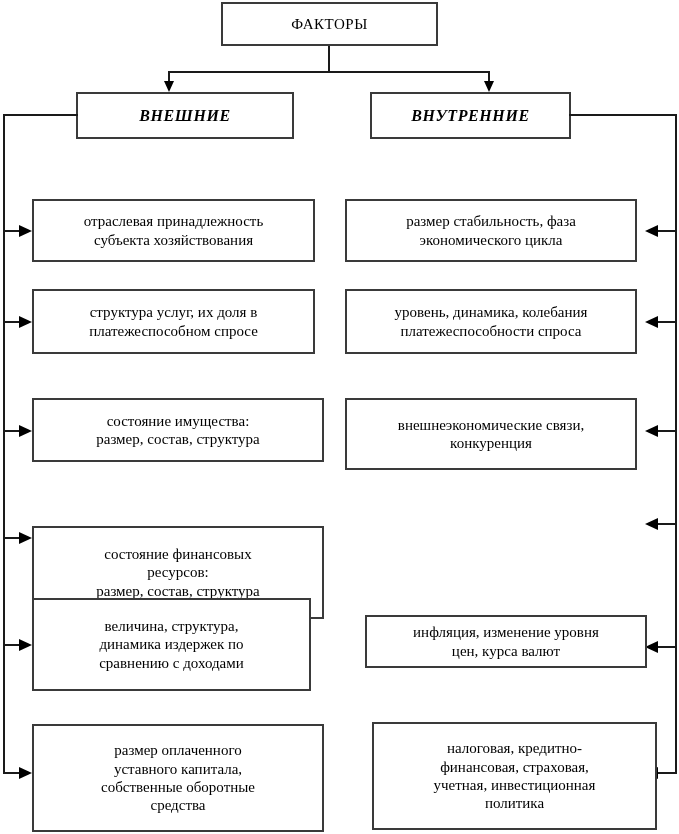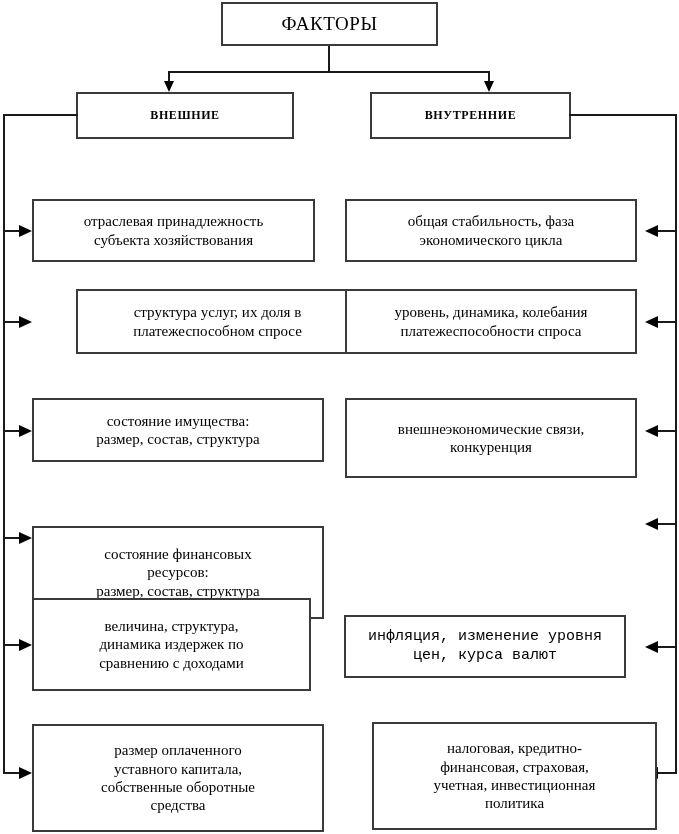--- a/index.html
+++ b/index.html
@@ -31,27 +31,28 @@
   }
   .box .txt {
     display: block;
     width: 100%;
     padding: 0 6px;
     box-sizing: border-box;
     white-space: pre-line;
   }
   
   .box-root {
-    font-size: 19px;
+    font-size: 15px;
     letter-spacing: 0.5px;
   }
   .box-branch {
-    font-size: 12px;
+    font-size: 16px;
     font-weight: bold;
     letter-spacing: 0.6px;
+    font-style: italic;
   }
   .box-leaf {
     font-size: 15px;
   }
   
   .line {
     position: absolute;
     background: #1a1a1a;
   }
   .vline { width: 2px; }
@@ -115,21 +116,21 @@
 
   <div class="line hline" style="left:3px; top:230px; width:17px;"></div>
   <div class="arrow-right" style="left:19px; top:225px;"></div>
   <div class="box box-leaf" style="left:32px; top:199px; width:283px; height:63px;">
     <span class="txt">отраслевая принадлежность
 субъекта хозяйствования</span>
   </div>
 
   <div class="line hline" style="left:3px; top:321px; width:17px;"></div>
   <div class="arrow-right" style="left:19px; top:316px;"></div>
-  <div class="box box-leaf" style="left:32px; top:289px; width:283px; height:65px;margin-left:44px;">
+  <div class="box box-leaf" style="left:32px; top:289px; width:283px; height:65px;">
     <span class="txt">структура услуг, их доля в
 платежеспособном спросе</span>
   </div>
 
   <div class="line hline" style="left:3px; top:430px; width:17px;"></div>
   <div class="arrow-right" style="left:19px; top:425px;"></div>
   <div class="box box-leaf" style="left:32px; top:398px; width:292px; height:64px;">
     <span class="txt">состояние имущества:
 размер, состав, структура</span>
   </div>
@@ -155,44 +156,44 @@
   <div class="box box-leaf" style="left:32px; top:724px; width:292px; height:108px;">
     <span class="txt">размер оплаченного
 уставного капитала,
 собственные оборотные
 средства</span>
   </div>
 
   <div class="line hline" style="left:657px; top:230px; width:20px;"></div>
   <div class="arrow-left" style="left:645px; top:225px;"></div>
   <div class="box box-leaf" style="left:345px; top:199px; width:292px; height:63px;">
-    <span class="txt">общая стабильность, фаза
+    <span class="txt">размер стабильность, фаза
 экономического цикла</span>
   </div>
 
   <div class="line hline" style="left:657px; top:321px; width:20px;"></div>
   <div class="arrow-left" style="left:645px; top:316px;"></div>
   <div class="box box-leaf" style="left:345px; top:289px; width:292px; height:65px;font-family:Liberation Serif, serif;">
     <span class="txt">уровень, динамика, колебания
 платежеспособности спроса</span>
   </div>
 
   <div class="line hline" style="left:657px; top:430px; width:20px;"></div>
   <div class="arrow-left" style="left:645px; top:425px;"></div>
-  <div class="box box-leaf" style="left:345px; top:398px; width:292px; height:80px;">
+  <div class="box box-leaf" style="left:345px; top:398px; width:292px; height:72px;">
     <span class="txt">внешнеэкономические связи,
 конкуренция</span>
   </div>
 
   <div class="line hline" style="left:657px; top:523px; width:20px;"></div>
   <div class="arrow-left" style="left:645px; top:518px;"></div>
 
   <div class="line hline" style="left:657px; top:646px; width:20px;"></div>
   <div class="arrow-left" style="left:645px; top:641px;"></div>
-  <div class="box box-leaf" style="left:344px; top:615px; width:282px; height:63px;font-family:Liberation Mono, monospace;">
+  <div class="box box-leaf" style="left:365px; top:615px; width:282px; height:53px;">
     <span class="txt">инфляция, изменение уровня
 цен, курса валют</span>
   </div>
 
   <div class="line hline" style="left:657px; top:772px; width:20px;"></div>
   <div class="arrow-left" style="left:645px; top:767px;"></div>
   <div class="box box-leaf" style="left:372px; top:722px; width:285px; height:108px;">
     <span class="txt">налоговая,  кредитно-
 финансовая, страховая,
 учетная, инвестиционная

